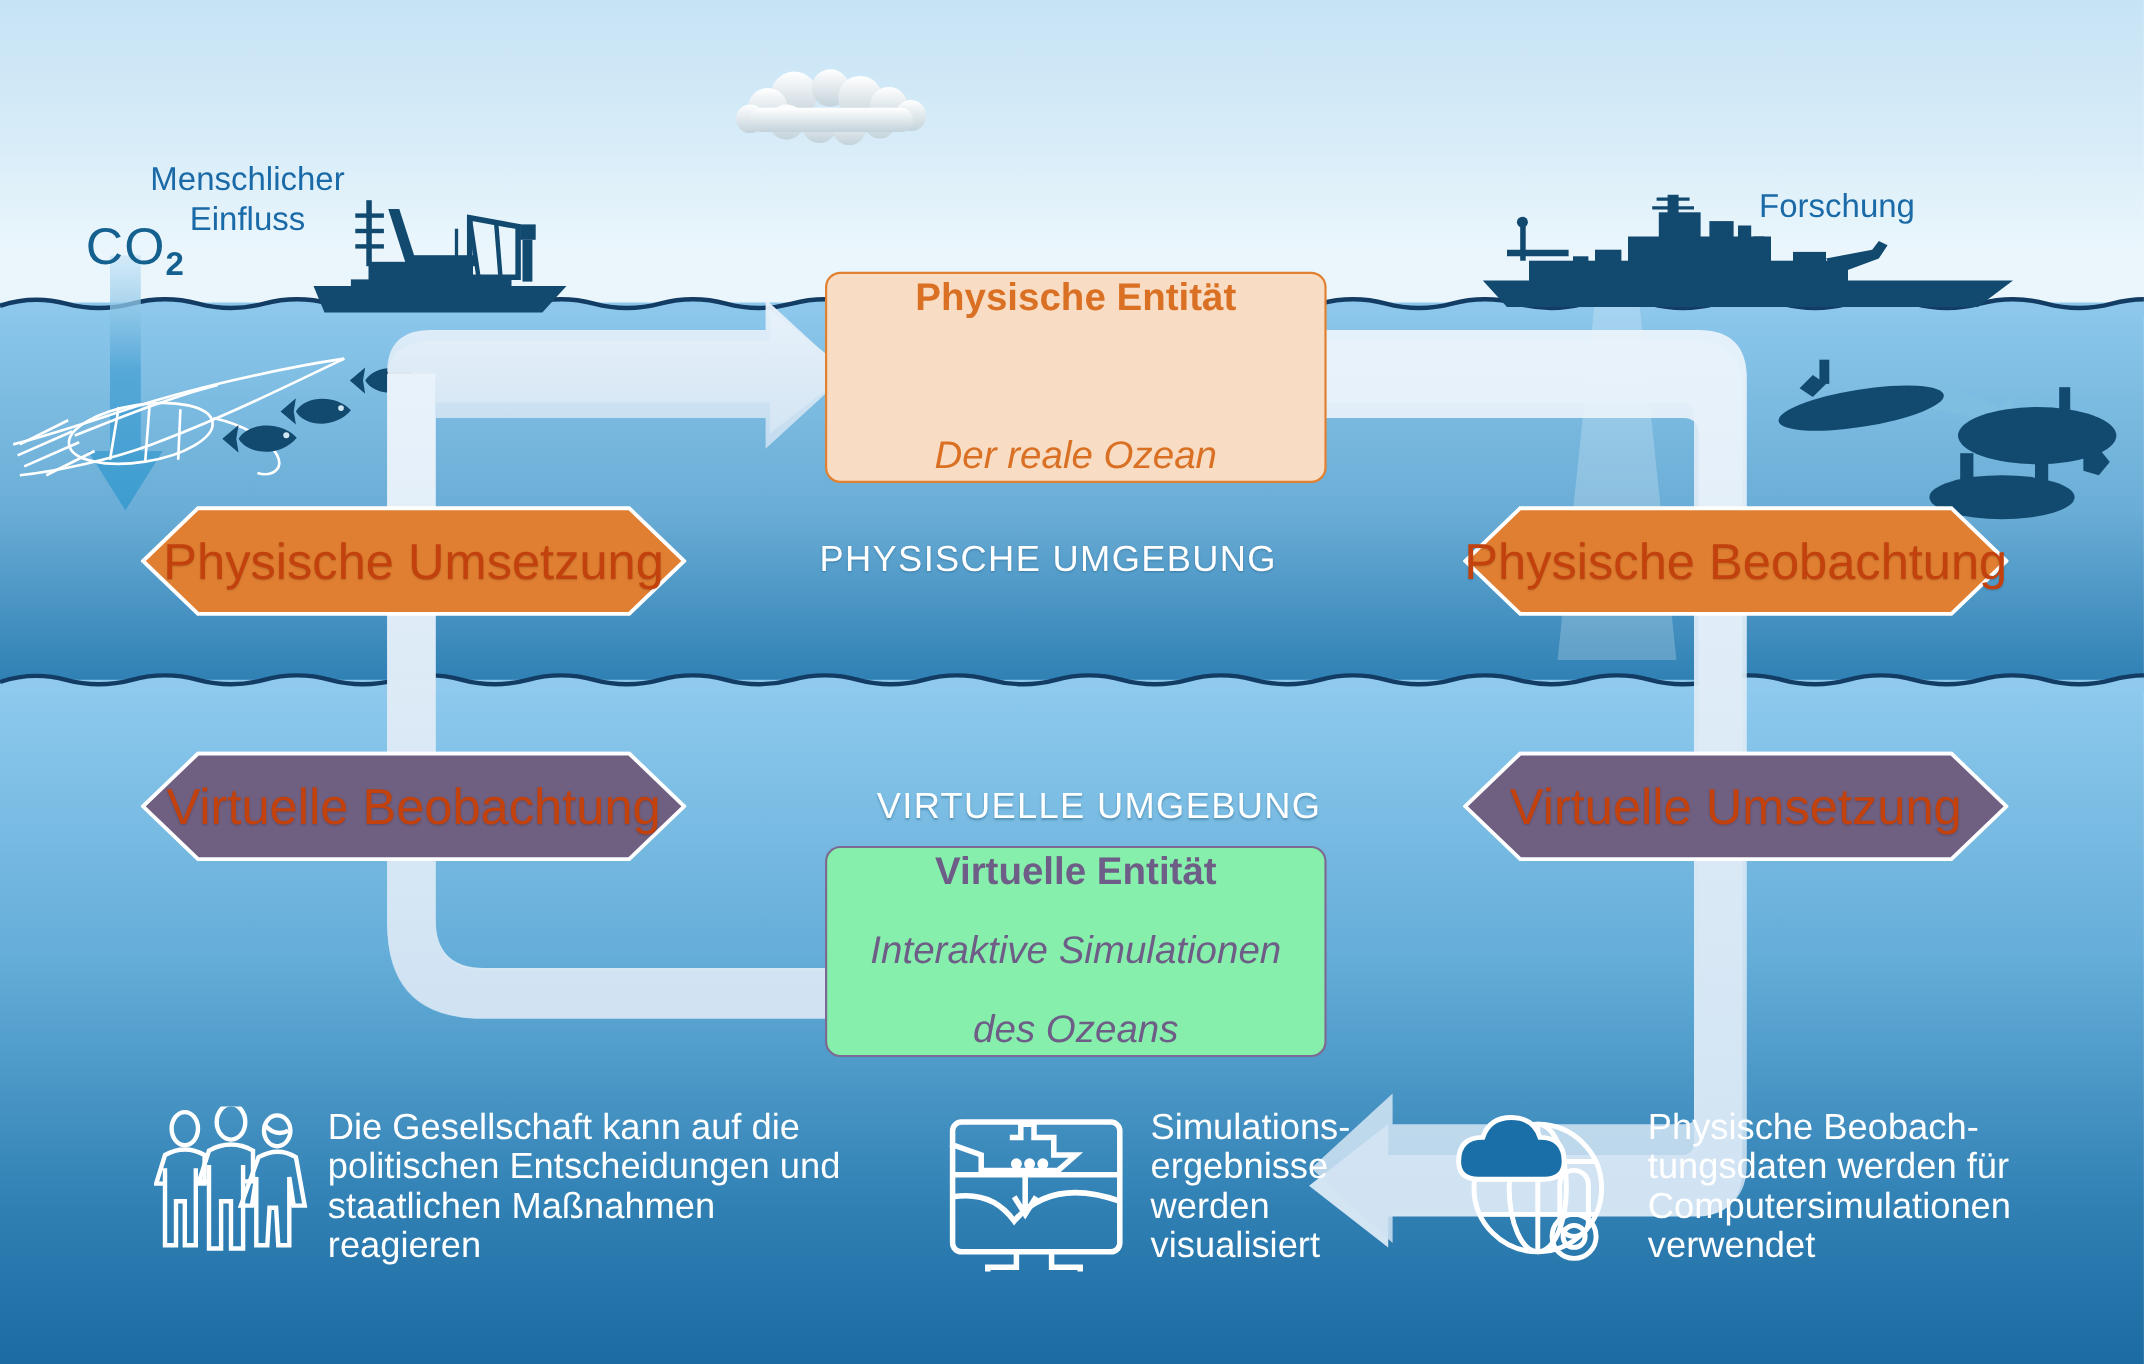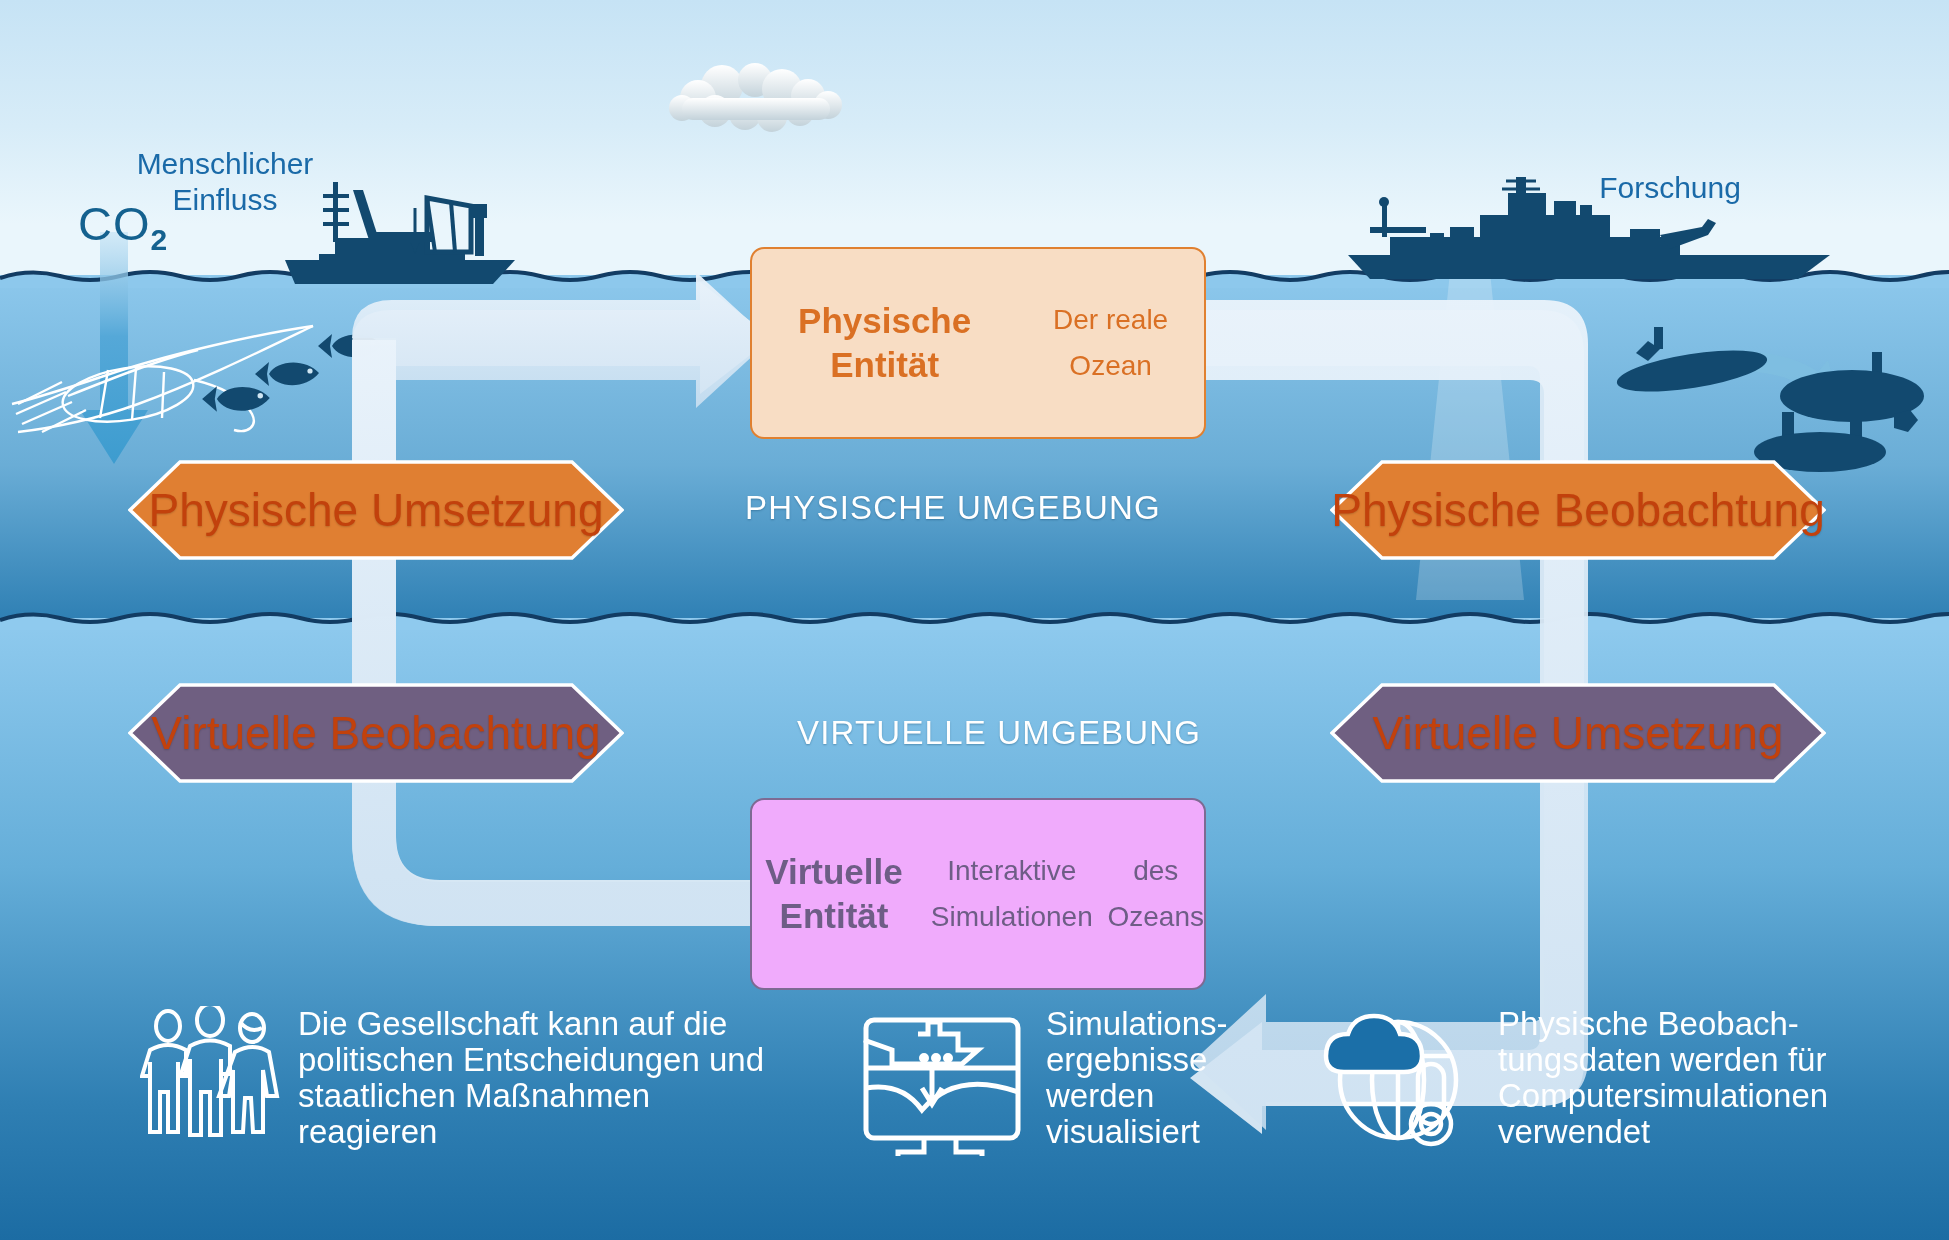--- a/index.html
+++ b/index.html
@@ -25,28 +25,28 @@
   
   .artlabel{position:absolute;color:#1a6aa8;font-size:30px;line-height:36px;text-align:center;}
   .co2{position:absolute;color:#14618f;font-size:47px;font-weight:400;letter-spacing:1px;}
   .co2 sub{font-size:30px;font-weight:700;}
 
   
   .envlabel{position:absolute;color:#ffffff;font-size:33px;letter-spacing:1.2px;
             white-space:nowrap;text-shadow:0 1px 2px rgba(10,60,95,.35);}
 
   
-  .entity{position:absolute;border-radius:14px;display:flex;flex-direction:row;
+  .entity{position:absolute;border-radius:14px;display:flex;flex-direction:column;
           align-items:center;justify-content:space-between;text-align:center;}
   .entity .t1{font-weight:bold;font-size:35px;line-height:44px;}
-  .entity .t2{font-size:28px;line-height:46px;}
+  .entity .t2{font-size:35px;line-height:46px;font-style:italic;}
   #physical-entity{left:750px;top:247px;width:452px;height:188px;
           background:#f8ddc4;border:2.5px solid #e08030;color:#da7024;}
-  #virtual-entity{left:750px;top:798px;width:452px;height:188px;
-          background:#f0abfc;border:2.5px solid #7d6a93;color:#6e5d86;}
+  #virtual-entity{left:750px;top:769px;width:452px;height:188px;
+          background:#86efac;border:2.5px solid #7d6a93;color:#6e5d86;}
 
   
   .hexwrap{position:absolute;height:100px;}
   .hexwrap svg{position:absolute;left:0;top:0;}
   .hexwrap .hextext{position:absolute;inset:0;display:flex;align-items:center;
         justify-content:center;color:#c2410c;font-size:46px;white-space:nowrap;
         text-shadow:0 1px 2px rgba(0,0,0,.18);}
 
   
   .legend{position:absolute;display:flex;align-items:flex-start;gap:18px;}

